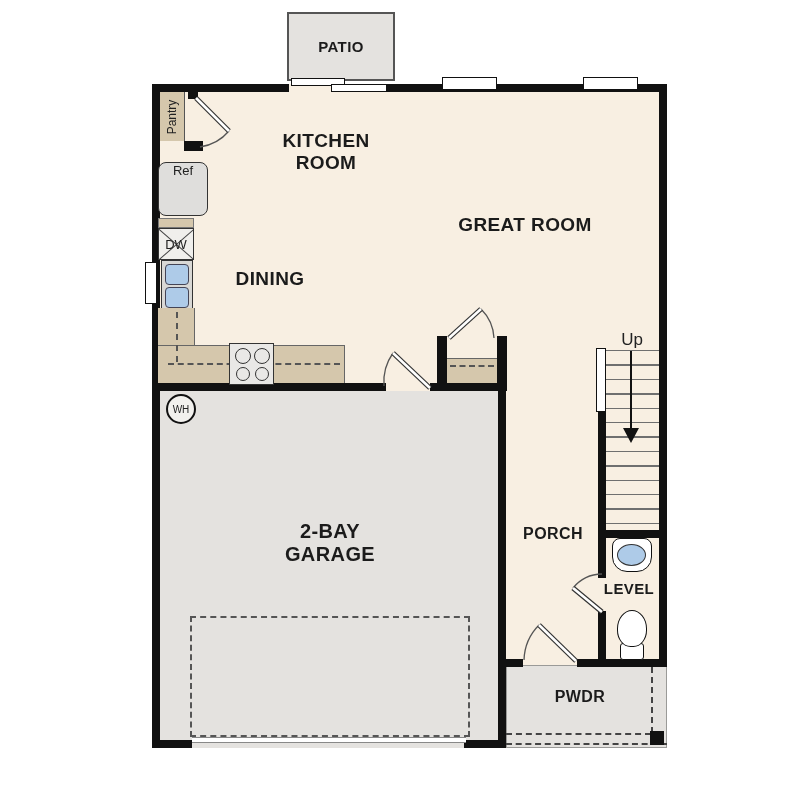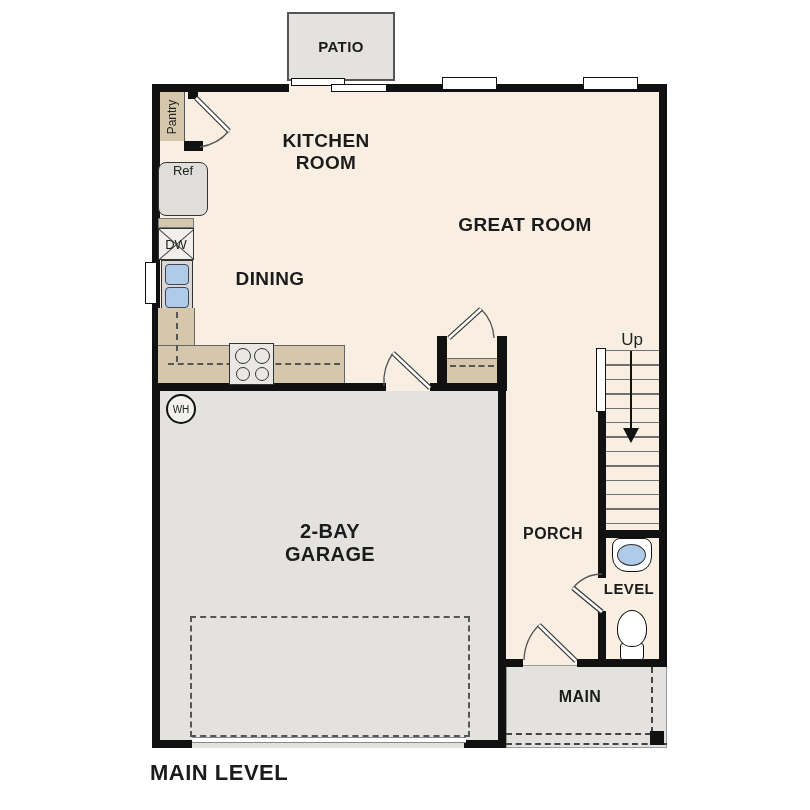--- a/index.html
+++ b/index.html
@@ -156,16 +156,15 @@
       <line class="leaf-inner" x1="576" y1="661" x2="539" y2="625"></line>
     </g>
   </svg>
 
   <div class="label" style="left:246px;top:130px;width:160px;font-size:19px;">KITCHEN
 ROOM</div>
   <div class="label" style="left:430px;top:214px;width:190px;font-size:19px;">GREAT ROOM</div>
   <div class="label" style="left:210px;top:268px;width:120px;font-size:19px;">DINING</div>
   <div class="label" style="left:512px;top:525px;width:82px;font-size:16px;">PORCH</div>
   <div class="label" style="left:597px;top:580px;width:64px;font-size:15px;">LEVEL</div>
-  <div class="label" style="left:539px;top:688px;width:82px;font-size:16px;">MAIN</div>
-  <div class="label" style="left:150px;top:760px;width:240px;font-size:22px;text-align:left;letter-spacing:.5px;">MAIN LEVEL</div>
+  <div class="label" style="left:539px;top:688px;width:82px;font-size:16px;">PWDR</div>
 
 </div>
 
 </body></html>

